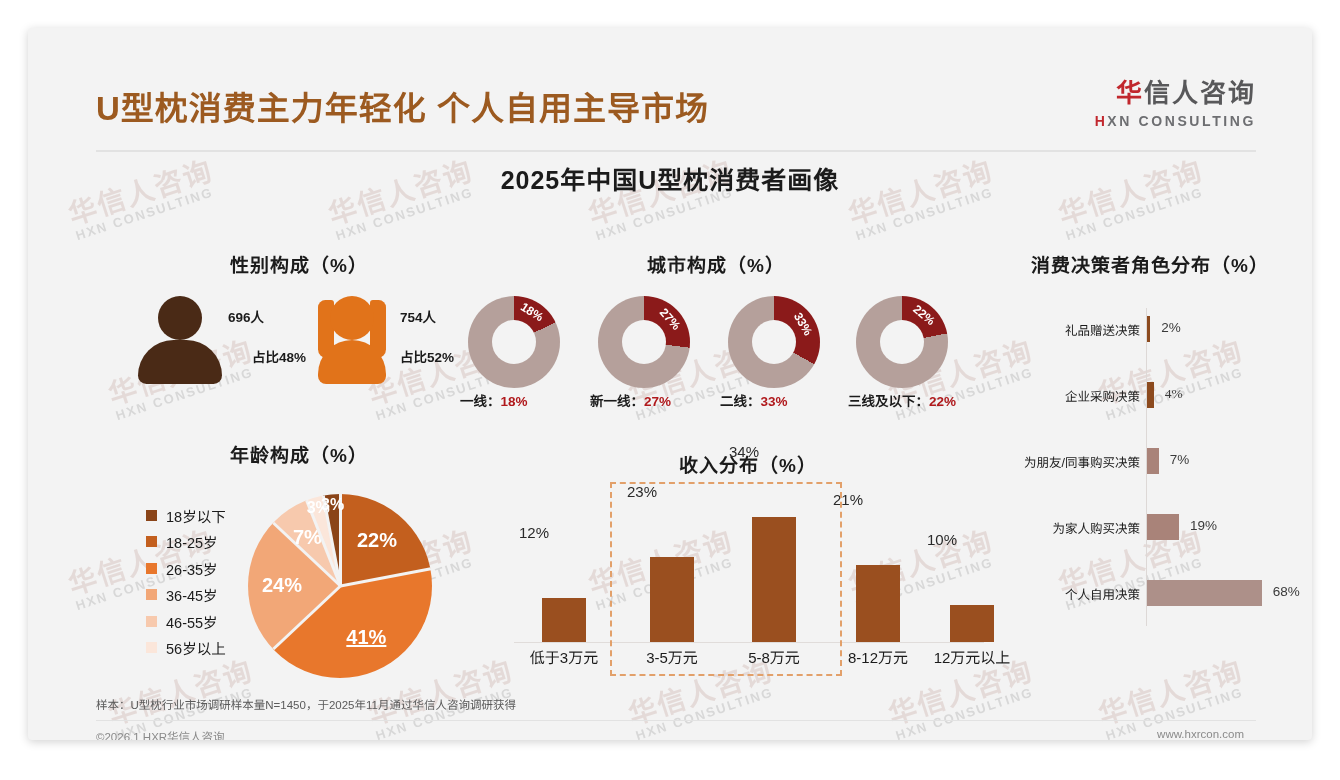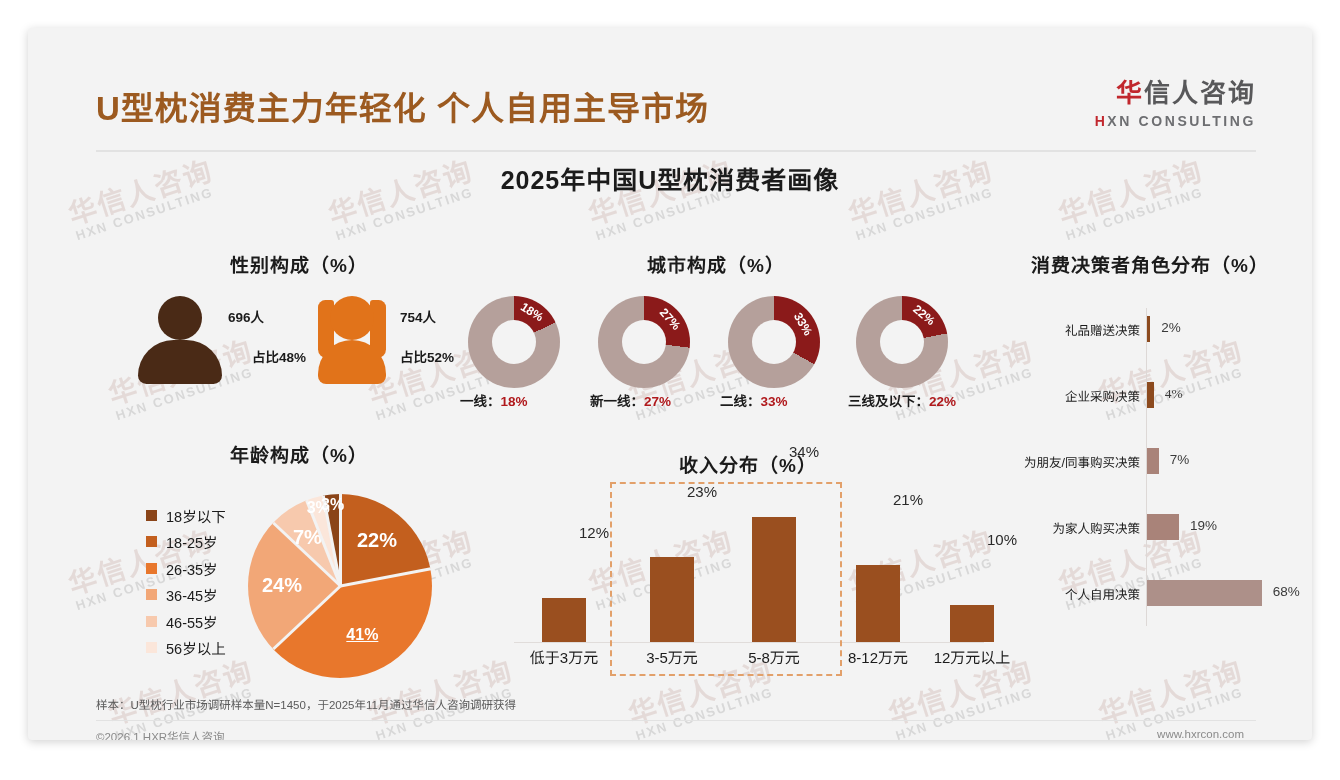--- a/index.html
+++ b/index.html
@@ -84,21 +84,21 @@
   .lrow{display:flex;align-items:center;height:26.5px;}
   .lsw{width:11px;height:11px;margin-right:9px;flex:0 0 auto;}
   .ltx{font-size:14.5px;color:#1b1b1b;white-space:nowrap;}
   .pie{position:absolute;left:124px;top:54px;width:184px;height:184px;border-radius:50%;}
   .plab{position:absolute;color:#fff;font-weight:700;white-space:nowrap;}
   
   #income{position:absolute;left:470px;top:422px;width:500px;height:240px;}
   #income .ptitle{left:0;top:0;width:500px;}
   .ibase{position:absolute;left:16px;top:192px;width:470px;height:1px;background:#e0dcda;}
   .ibar{position:absolute;bottom:48px;width:44px;background:#9a4f1f;}
-  .ival{position:absolute;font-size:15px;color:#2a2a2a;text-align:right;width:90px;}
+  .ival{position:absolute;font-size:15px;color:#2a2a2a;text-align:left;width:90px;}
   .icat{position:absolute;top:196px;font-size:15px;color:#1b1b1b;text-align:center;width:100px;white-space:nowrap;}
   .hbox{position:absolute;border:2px dashed #e2a06a;}
   
   .note{
     position:absolute;left:68px;top:668px;width:1160px;
     font-size:11.5px;color:#5a5a5a;white-space:nowrap;
   }
   .frule{position:absolute;left:68px;top:692px;width:1160px;height:1px;background:#e2e2e2;}
   .fleft{position:absolute;left:68px;top:700px;font-size:11.5px;color:#8a8a8a;text-align:center;}
   .fright{position:absolute;right:68px;top:700px;font-size:11.5px;color:#8a8a8a;}
@@ -306,21 +306,21 @@
         <div class="lrow">
           <span class="lsw" style="background:#fbe6da"></span>
           <span class="ltx">56岁以上</span>
         </div>
       </div>
     <div class="pie" id="age-pie" style="background: conic-gradient(rgb(195, 95, 30) 0deg, rgb(195, 95, 30) 79.2deg, rgb(232, 119, 44) 79.2deg, rgb(232, 119, 44) 226.8deg, rgb(242, 167, 119) 226.8deg, rgb(242, 167, 119) 313.2deg, rgb(247, 201, 173) 313.2deg, rgb(247, 201, 173) 338.4deg, rgb(251, 230, 218) 338.4deg, rgb(251, 230, 218) 349.2deg, rgb(138, 68, 24) 349.2deg, rgb(138, 68, 24) 360deg); box-shadow: transparent 0px 0px 0px 0px;"></div>
     <div id="age-labels">
         <div style="position: absolute; left: 214.5px; top: 54px; width: 3px; height: 92px; background: rgb(243, 243, 243); transform-origin: 50% 100%; transform: rotate(0deg);"></div>
         <div class="plab" style="left: 232.971px; top: 89.3102px; width: 40px; text-align: center; font-size: 20px;">22%</div>
         <div style="position: absolute; left: 214.5px; top: 54px; width: 3px; height: 92px; background: rgb(243, 243, 243); transform-origin: 50% 100%; transform: rotate(79.2deg);"></div>
-        <div class="plab" style="left: 222.331px; top: 185.678px; width: 40px; text-align: left; font-size: 16px; text-decoration: underline;">41%</div>
+        <div class="plab" style="left: 222.331px; top: 185.678px; width: 40px; text-align: left; font-size: 20px; text-decoration: underline;">41%</div>
         <div style="position: absolute; left: 214.5px; top: 54px; width: 3px; height: 92px; background: rgb(243, 243, 243); transform-origin: 50% 100%; transform: rotate(226.8deg);"></div>
         <div class="plab" style="left: 138px; top: 134px; width: 40px; text-align: center; font-size: 20px;">24%</div>
         <div style="position: absolute; left: 214.5px; top: 54px; width: 3px; height: 92px; background: rgb(243, 243, 243); transform-origin: 50% 100%; transform: rotate(313.2deg);"></div>
         <div class="plab" style="left: 163.399px; top: 86.0293px; width: 40px; text-align: center; font-size: 20px;">7%</div>
         <div style="position: absolute; left: 214.5px; top: 54px; width: 3px; height: 92px; background: rgb(243, 243, 243); transform-origin: 50% 100%; transform: rotate(338.4deg);"></div>
         <div class="plab" style="left: 174.239px; top: 59.0971px; width: 40px; text-align: center; font-size: 16px;">3%</div>
         <div style="position: absolute; left: 214.5px; top: 54px; width: 3px; height: 92px; background: rgb(243, 243, 243); transform-origin: 50% 100%; transform: rotate(349.2deg);"></div>
         <div class="plab" style="left: 188.66px; top: 56.3462px; width: 40px; text-align: center; font-size: 16px;">3%</div>
       </div>
   </div>

